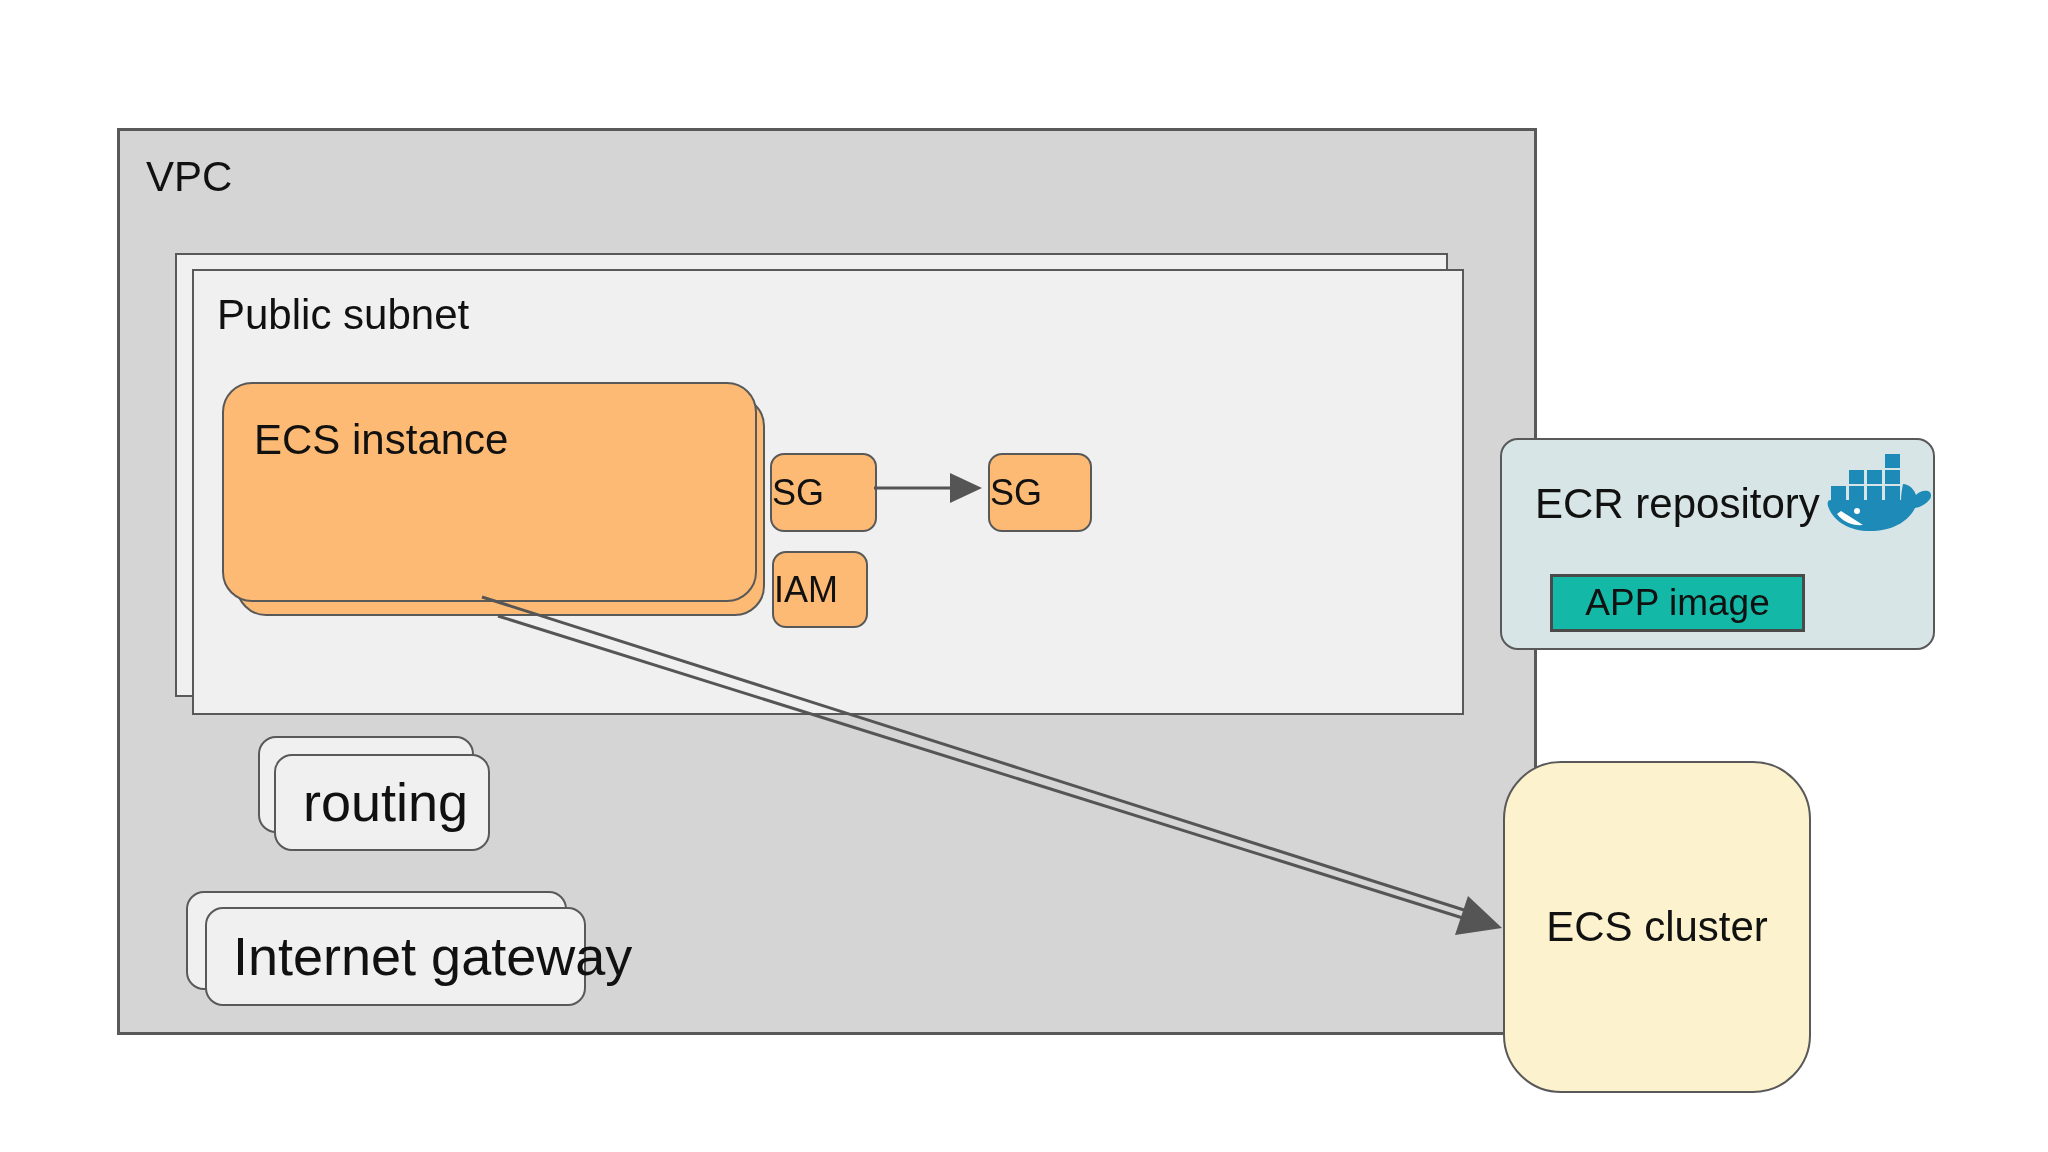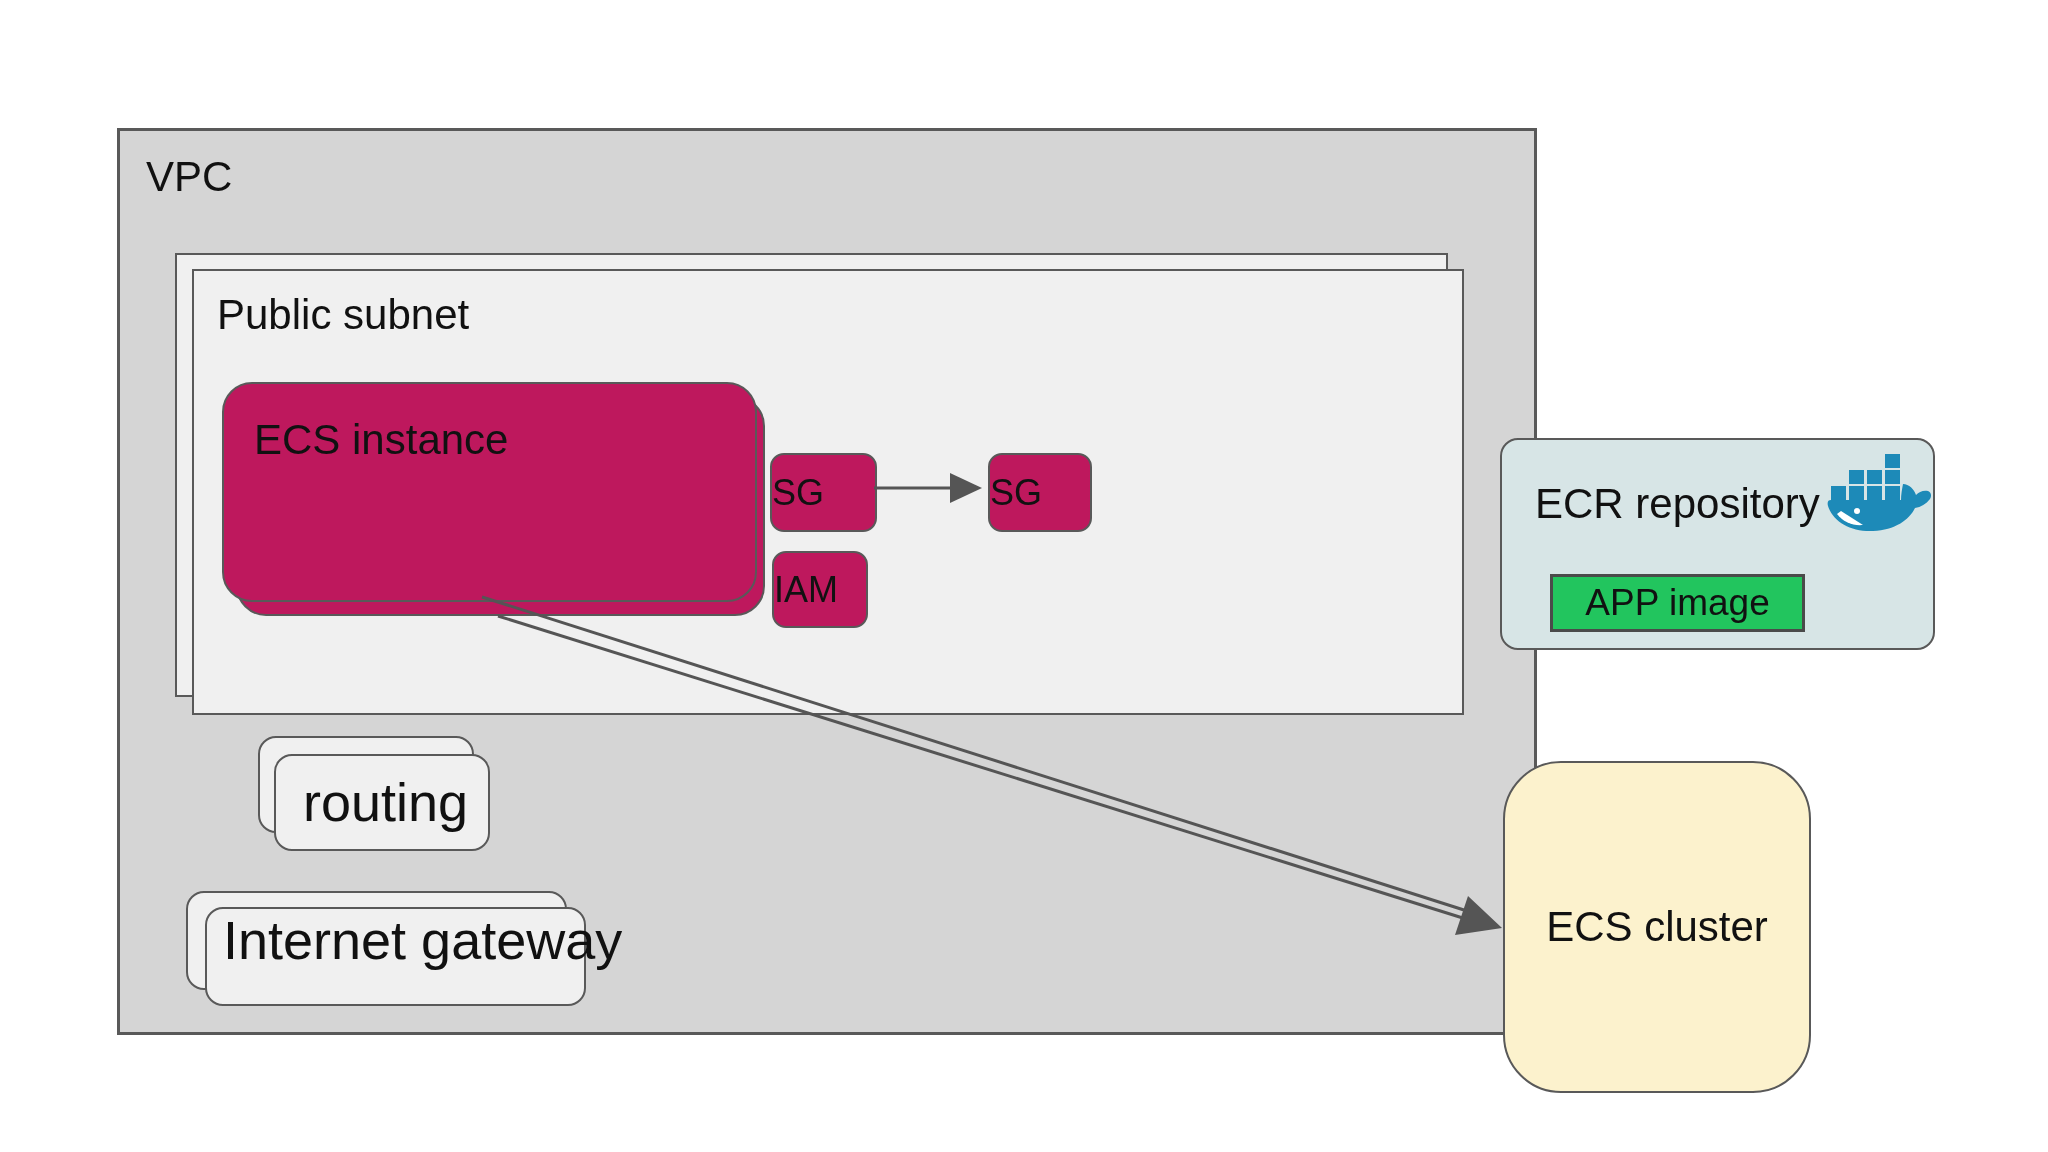--- a/index.html
+++ b/index.html
@@ -11,44 +11,44 @@
 
   .vpc { left:117px; top:128px; width:1420px; height:907px; background:#d5d5d5; border-width:3px; }
   .vpc > .label { position:absolute; left:26px; top:22px; }
 
   .label { font-size:42px; line-height:1.15; white-space:nowrap; }
 
   .subnet-back { left:55px; top:122px; width:1273px; height:444px; background:#f0f0f0; }
   .subnet { left:72px; top:138px; width:1272px; height:446px; background:#f0f0f0; }
   .subnet > .label { position:absolute; left:23px; top:20px; }
 
-  .yellow { background:#be185d; }
+  .yellow { background:#fdba74; }
   .ecs-shadow { left:42px; top:125px; width:529px; height:220px; border-radius:30px; }
   .ecs { left:28px; top:111px; width:535px; height:220px; border-radius:30px; }
   .ecs > .label { position:absolute; left:30px; top:32px; }
 
   .small-node { display:flex; align-items:center; justify-content:flex-start;
                 font-size:36px; border-radius:14px; }
   .sg1 { left:576px; top:182px; width:107px; height:79px; }
   .sg2 { left:794px; top:182px; width:104px; height:79px; }
   .iam { left:578px; top:262px; width:96px; height:77px;margin-top:18px; }
 
   .stack2 { background:#f0f0f0; border-radius:18px; }
   .routing-back { left:138px; top:605px; width:216px; height:97px; }
   .routing { left:154px; top:623px; width:216px; height:97px;
              display:flex; align-items:center; padding-left:27px; }
   .igw-back { left:66px; top:760px; width:381px; height:99px; }
   .igw { left:85px; top:776px; width:381px; height:99px;
-         display:flex; align-items:flex-start; padding-left:16px; }
+         display:flex; align-items:center; padding-left:26px; }
   .routing .label, .igw .label { font-size:54px; }
 
   .ecr { left:1500px; top:438px; width:435px; height:212px; background:#d7e5e6; border-radius:18px; }
   .ecr > .label { position:absolute; left:33px; top:40px; }
   .docker { position:absolute; left:323px; top:14px; width:110px; height:80px; }
-  .app { left:48px; top:134px; width:255px; height:58px; background:#22c55e;
+  .app { left:48px; top:134px; width:255px; height:58px; background:#14b8a6;
          border:3px solid #4a4a4a; display:flex; align-items:center; justify-content:center;
          font-size:37px; }
 
   .cluster { left:1503px; top:761px; width:308px; height:332px; background:#fcf2cd;
              border-radius:58px; display:flex; align-items:center; justify-content:center; }
 
   .overlay { position:absolute; left:0; top:0; width:2048px; height:1152px; pointer-events:none; }
   .overlay line { stroke:#555555; stroke-width:3; fill:none; }
   .overlay polygon { fill:#555555; stroke:none; }
 </style>

